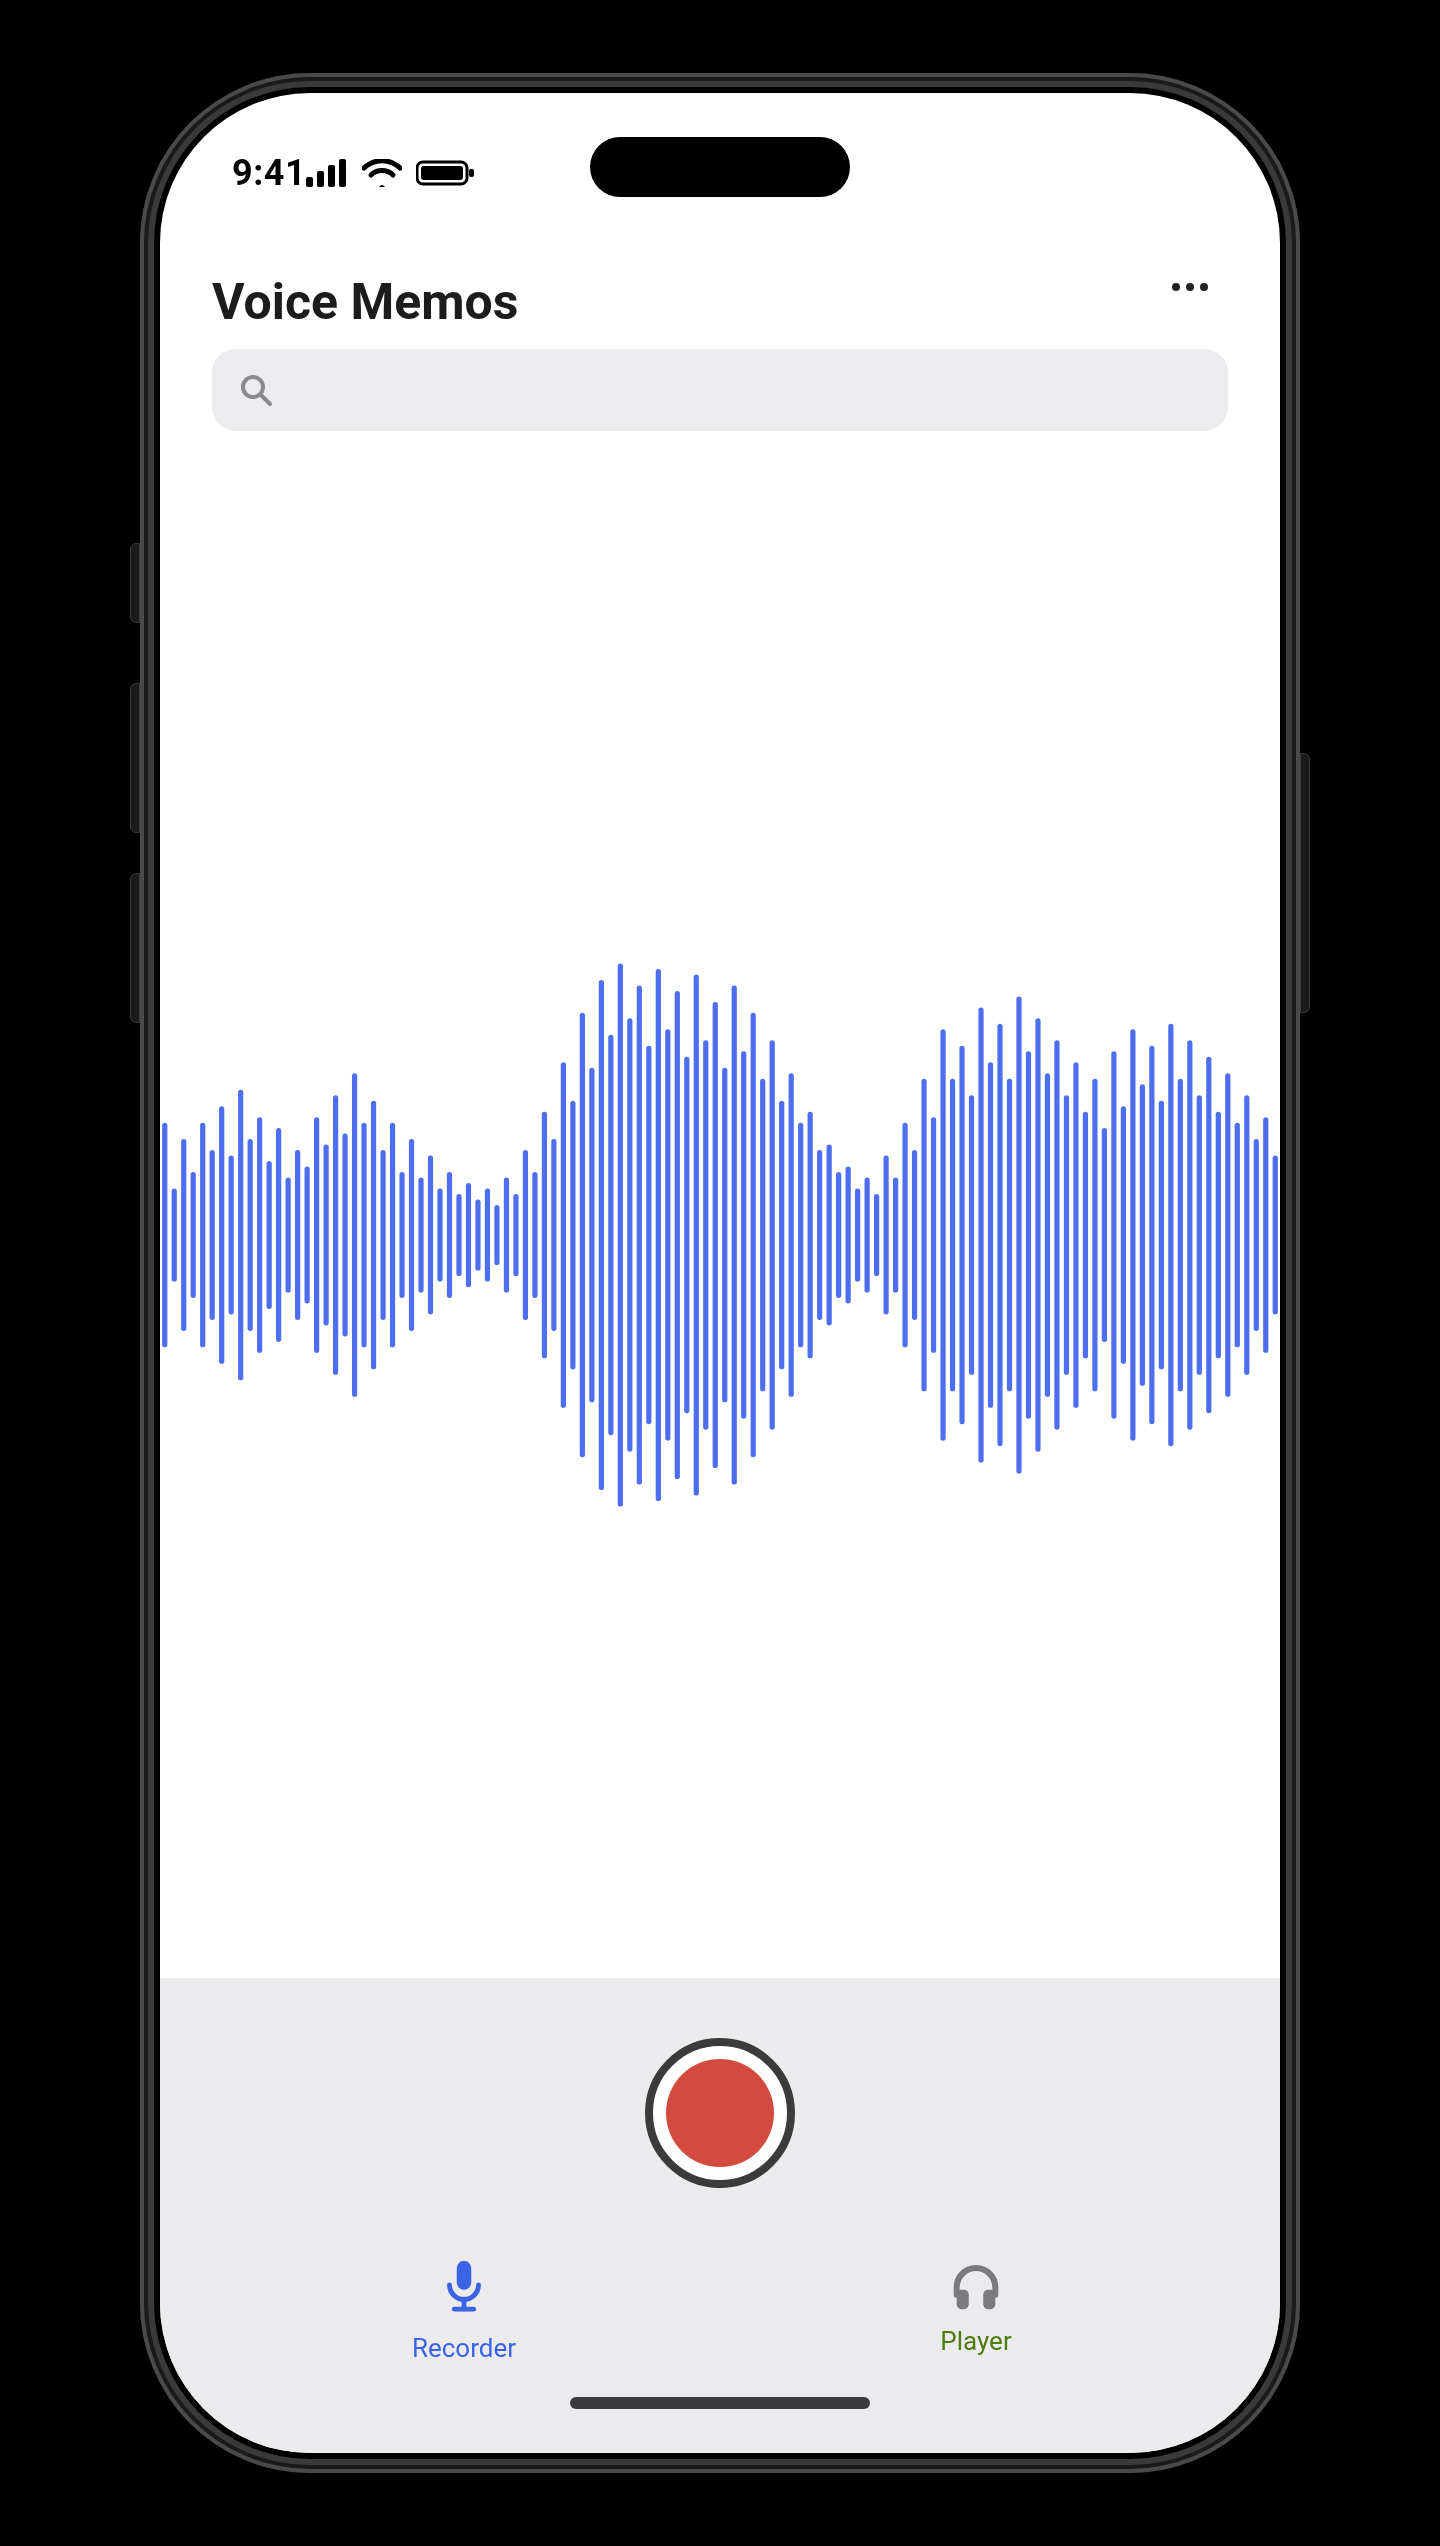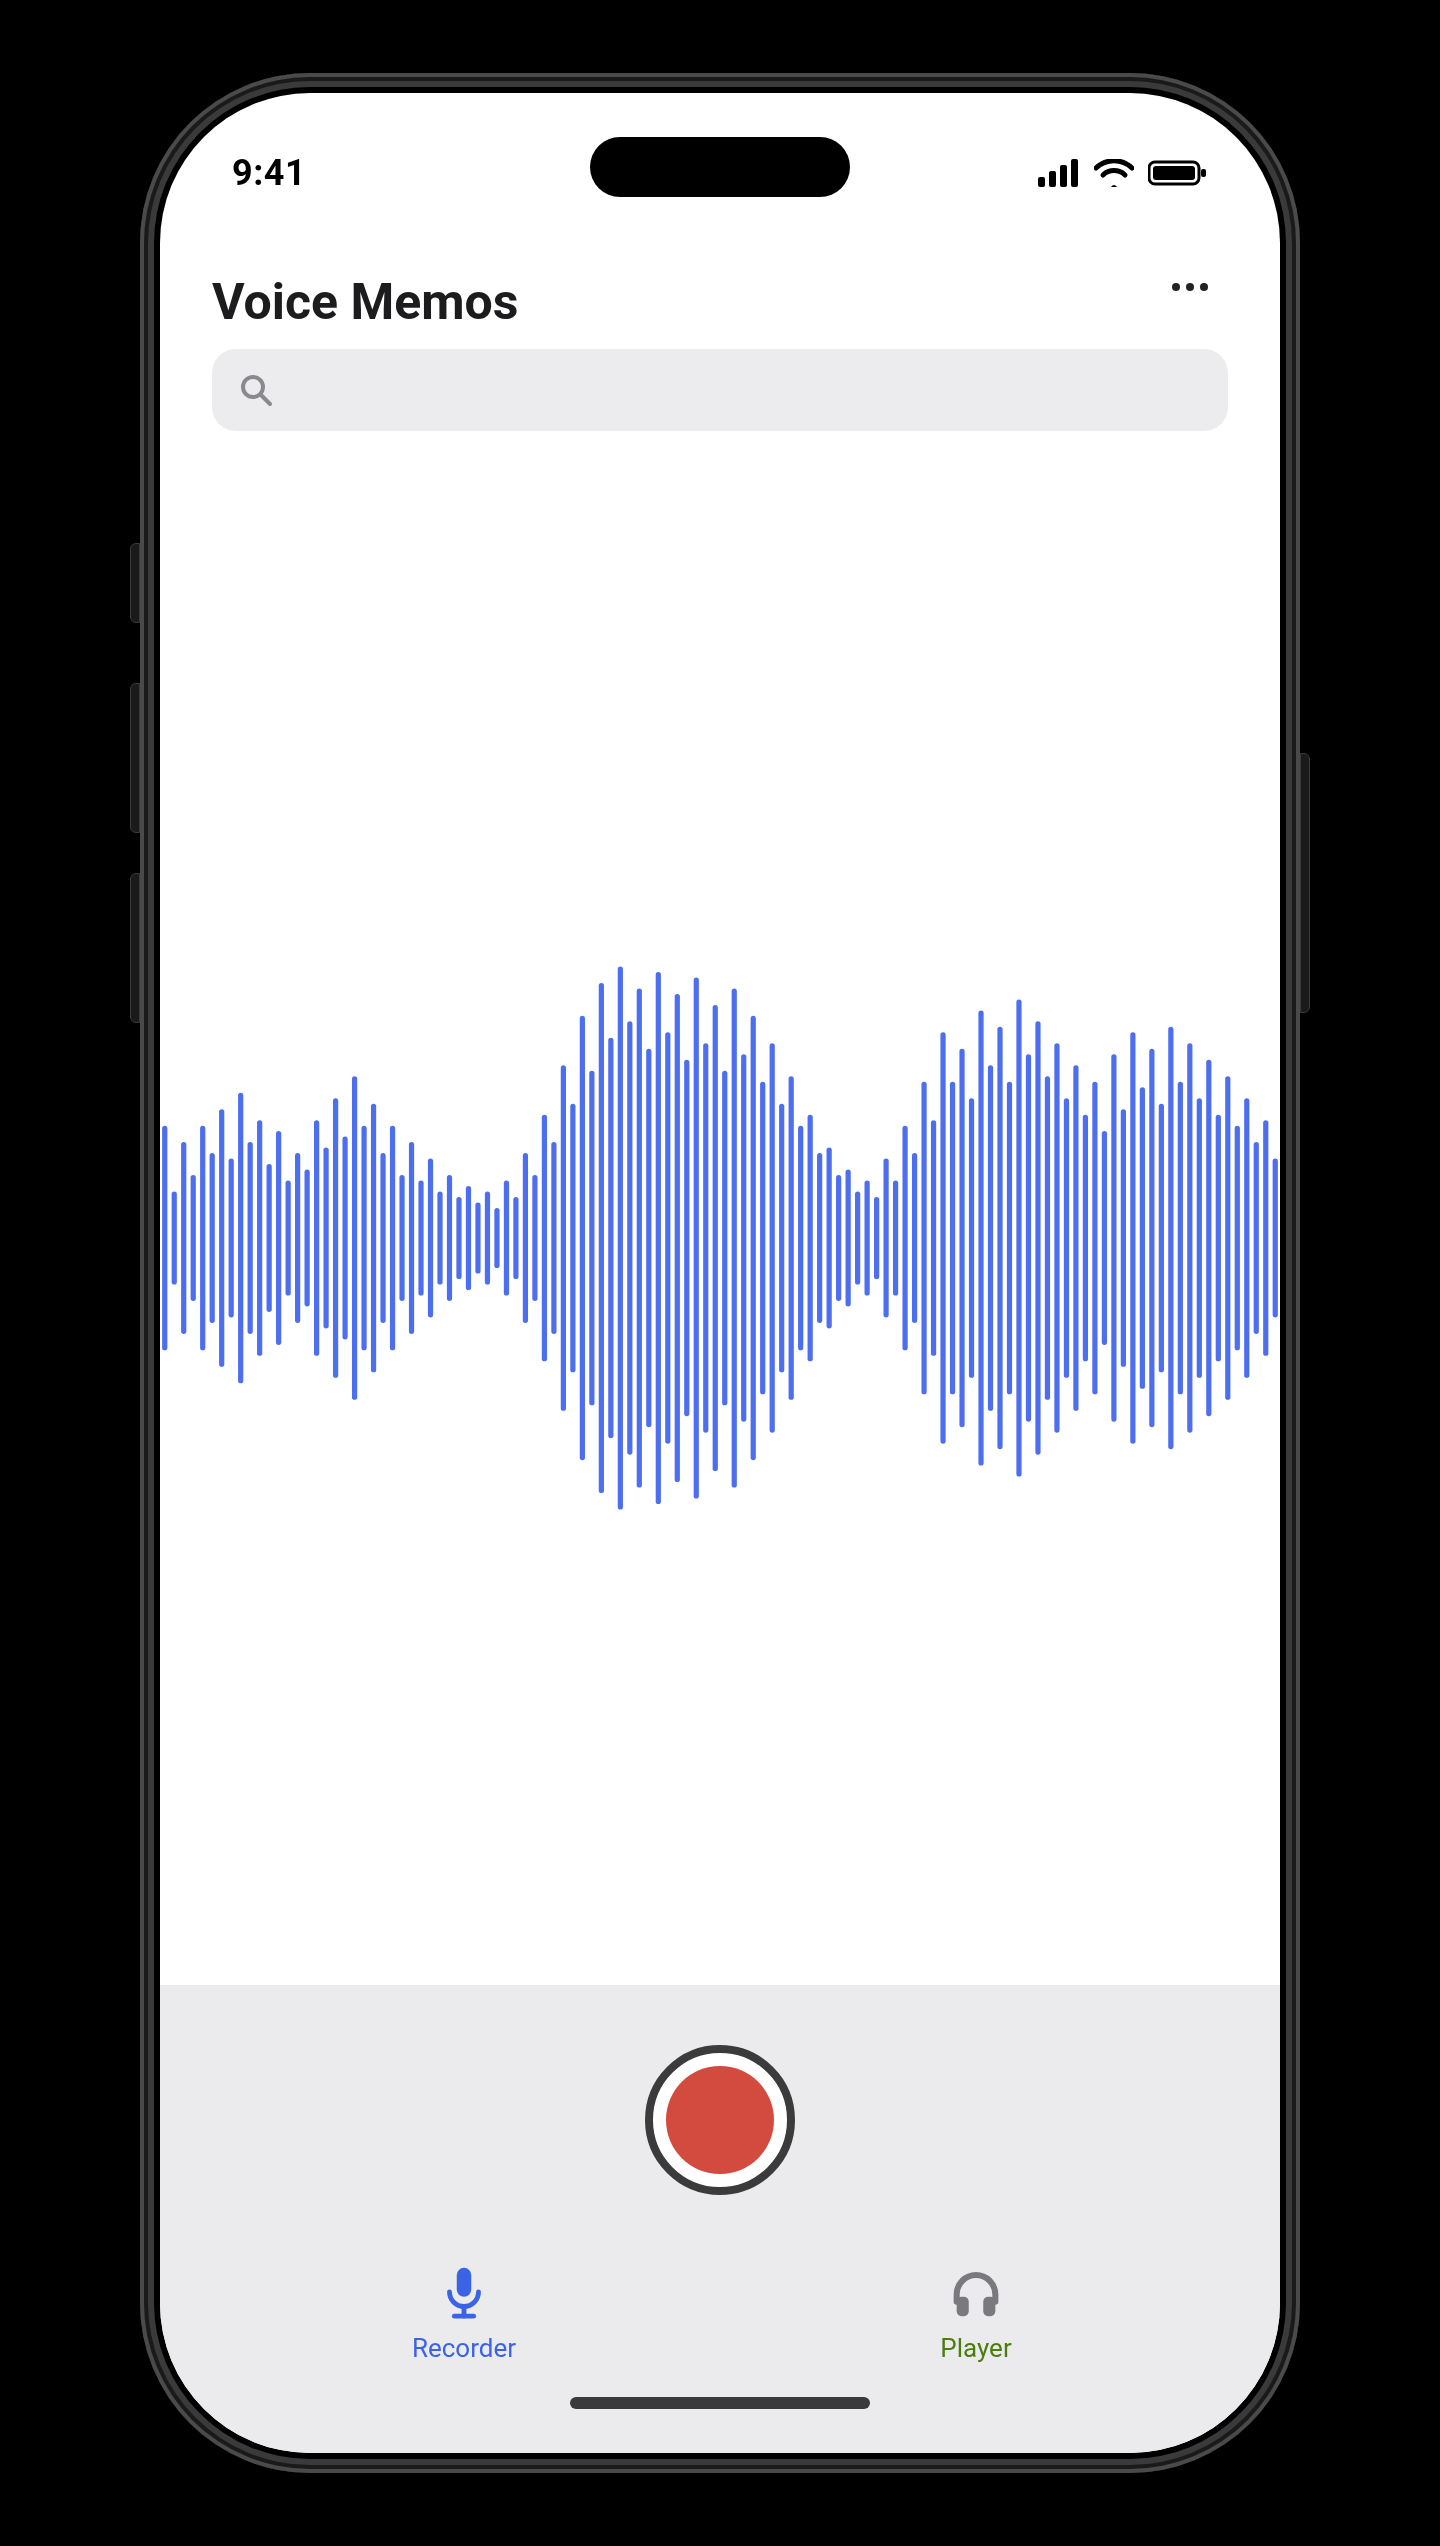--- a/index.html
+++ b/index.html
@@ -65,21 +65,20 @@
     background: #000;
     border-radius: 42px;
     z-index: 10;
   }
 
   
   .status-bar {
     height: 120px;
     display: flex;
     align-items: center;
-    justify-content: space-between;
     padding: 40px 72px 0 72px;
   }
   .status-time {
     font-size: 36px;
     font-weight: 700;
     color: #000;
     letter-spacing: 0.5px;
   }
   .status-icons {
     display: flex;
@@ -186,21 +185,21 @@
     flex-direction: column;
     align-items: center;
     gap: 12px;
     min-width: 200px;
     cursor: pointer;
   }
   .tab-label {
     font-size: 26px;
     color: #4d7c0f;
   }
-  .tab.active .tab-label { color: #3b63e6; }
+  .tab.active .tab-label { color: #3b63e6; margin-top: 7px; }
   .tab svg { width: 58px; height: 58px; }
   .tab .ico-fill { fill: #7a7a7e; }
   .tab .ico-stroke { stroke: #7a7a7e; }
   .tab.active .ico-fill { fill: #3b63e6; }
   .tab.active .ico-stroke { stroke: #3b63e6; }
 
   
   .home-indicator {
     height: 70px;
     display: flex;

